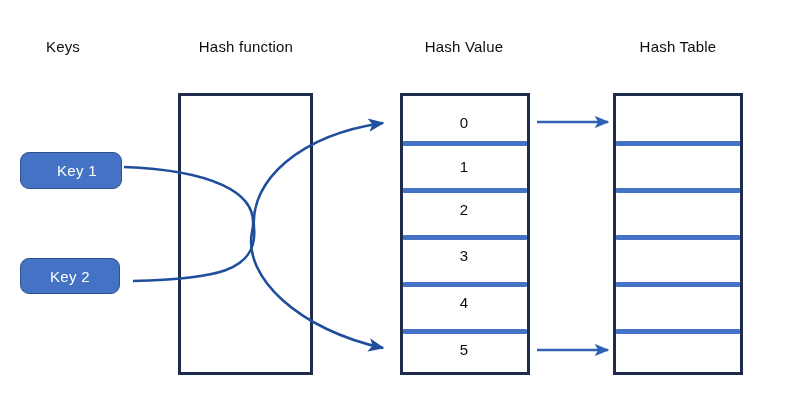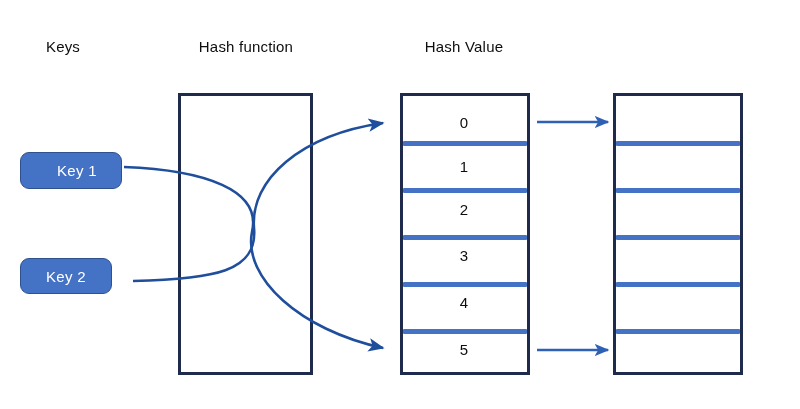--- a/index.html
+++ b/index.html
@@ -76,23 +76,24 @@
   }
 </style>
 </head>
 <body>
 
 <div id="stage">
 
   <div class="col-title" style="left:63px; top:38px;">Keys</div>
   <div class="col-title" style="left:464px; top:38px;">Hash Value</div>
   <div class="col-title" style="left:246px; top:38px;">Hash function</div>
+  <div class="col-title" style="left:678px; top:38px;">Hash Table</div>
 
   <div class="key-box" style="left:20px; top:152px; width:102px; height:37px;padding-left:12px;">Key 1</div>
-  <div class="key-box" style="left:20px; top:258px; width:92px; height:36px;">Key 2</div>
+  <div class="key-box" style="left:20px; top:258px; width:100px; height:36px;">Key 2</div>
 
   <div class="box-frame" style="left:178px; top:93px; width:135px; height:282px;"></div>
 
   <div class="box-frame" style="left:400px; top:93px; width:130px; height:282px;"></div>
   <div class="row-div" style="left:403px; top:141px; width:124px;"></div>
   <div class="row-div" style="left:403px; top:188px; width:124px;"></div>
   <div class="row-div" style="left:403px; top:235px; width:124px;"></div>
   <div class="row-div" style="left:403px; top:282px; width:124px;"></div>
   <div class="row-div" style="left:403px; top:329px; width:124px;"></div>
   <div class="cell-label" style="left:464px; top:123px;">0</div>

